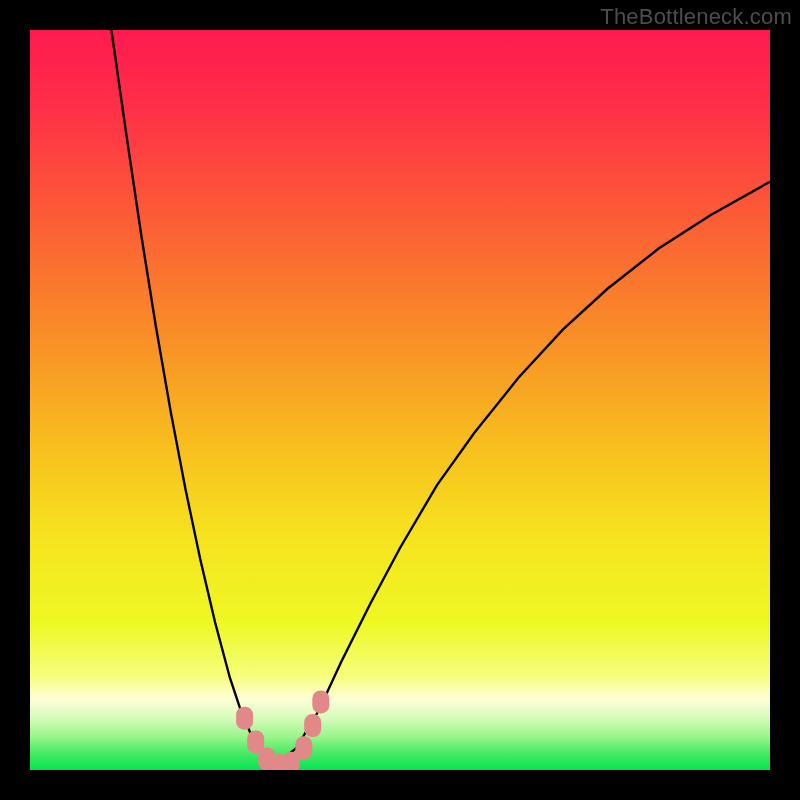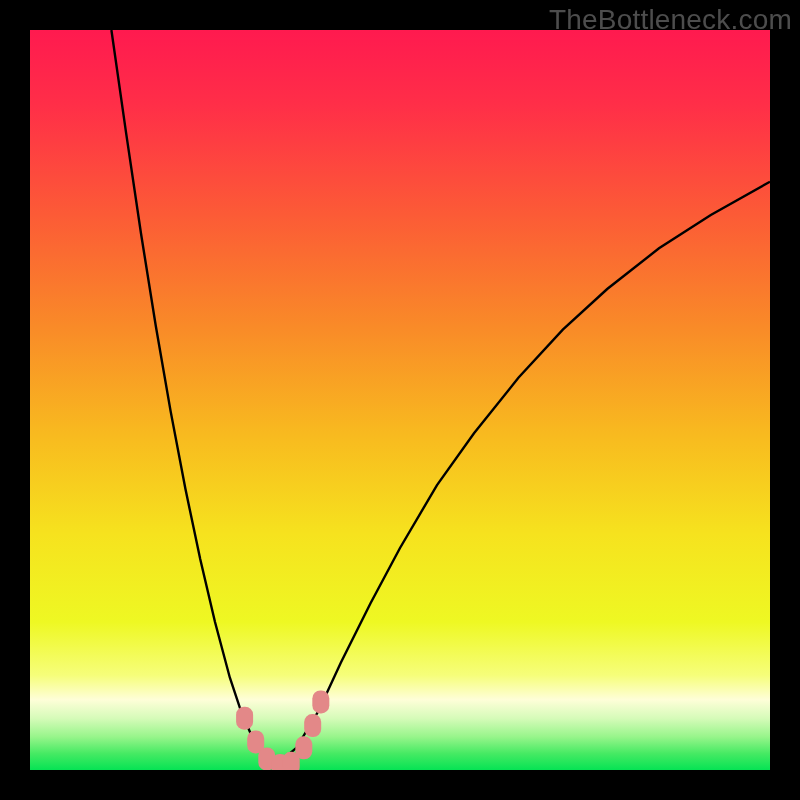--- a/index.html
+++ b/index.html
@@ -27,21 +27,21 @@
   .plot svg {
     display: block;
     width: 740px;
     height: 740px;
   }
   .watermark {
     position: absolute;
     top: 4px;
     right: 8px;
     color: #4d4d4d;
-    font-size: 28px;
+    font-size: 22px;
     font-weight: 400;
     letter-spacing: 0.2px;
     user-select: none;
   }
 </style>
 </head>
 <body>
 
 <div class="frame">
 

